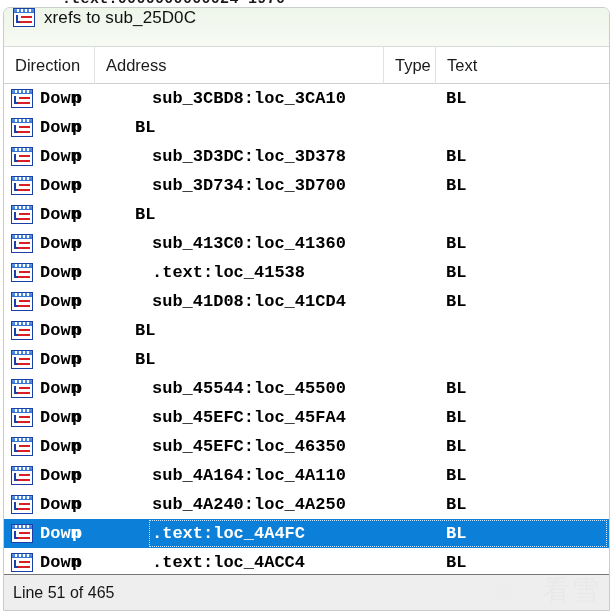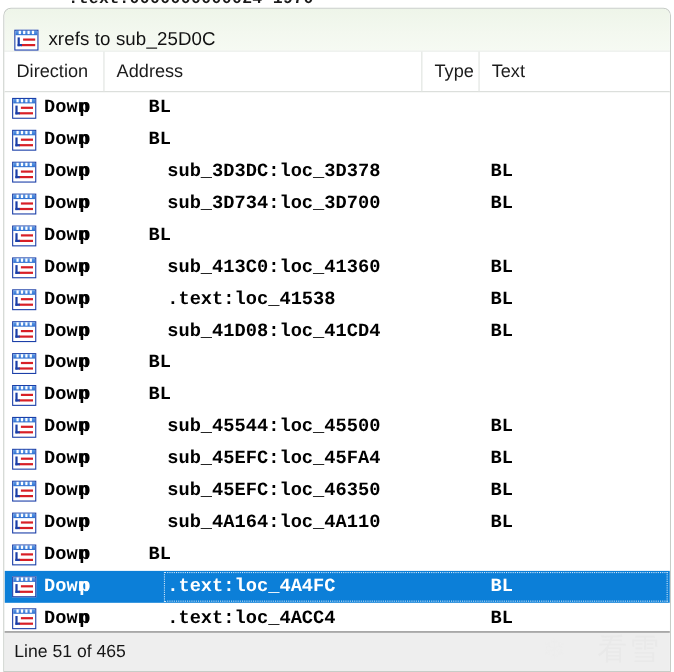--- a/index.html
+++ b/index.html
@@ -51,21 +51,21 @@
     flex-direction: column;
   }
 
   
   #titlebar {
     height: 39px;
     flex: 0 0 39px;
     background: linear-gradient(to bottom, #eef5e9 0%, #f3f8ef 55%, #f6faf3 100%);
     border-bottom: 1px solid #d6dcd6;
     display: flex;
-    align-items: flex-end;
+    align-items: flex-start;
     padding-left: 9px;
     box-sizing: border-box;
     border-radius: 6px 6px 0 0;
   }
   #titlebar .title-text {
     font-size: 17px;
     color: #111111;
     margin-left: 9px;
     letter-spacing: 0.1px;
     white-space: nowrap;
@@ -296,20 +296,21 @@
             <span class="tick" style="left:12px;"></span>
             <span class="tick" style="left:16px;"></span>
             <span class="bar" style="left:8px; top:8px; width:11px;"></span>
             <span class="bar" style="left:6px; top:13px; width:13px;"></span>
             <span class="arrow" style="left:3px; top:7px; width:2px; height:8px;"></span>
             <span class="arrow" style="left:3px; top:13px; width:4px; height:2px;"></span>
           </span>
           <span class="dirlabel">Down</span>
         </div>
         <div class="cell cell-type">p</div>
+        <div class="cell cell-addr">sub_3CBD8:loc_3CA10</div>
         <div class="cell cell-text">BL</div>
       </div>
       <div class="row">
         <div class="cell cell-dir">
           <span class="xref-icon">
             <span class="shadow"></span>
             <span class="frame"></span>
             <span class="cap"></span>
             <span class="tick" style="left:4px;"></span>
             <span class="tick" style="left:8px;"></span>
@@ -585,20 +586,21 @@
             <span class="tick" style="left:12px;"></span>
             <span class="tick" style="left:16px;"></span>
             <span class="bar" style="left:8px; top:8px; width:11px;"></span>
             <span class="bar" style="left:6px; top:13px; width:13px;"></span>
             <span class="arrow" style="left:3px; top:7px; width:2px; height:8px;"></span>
             <span class="arrow" style="left:3px; top:13px; width:4px; height:2px;"></span>
           </span>
           <span class="dirlabel">Down</span>
         </div>
         <div class="cell cell-type">p</div>
+        <div class="cell cell-addr">sub_4A240:loc_4A250</div>
         <div class="cell cell-text">BL</div>
       </div>
       <div class="row selected">
         <div class="cell cell-dir">
           <span class="xref-icon">
             <span class="shadow"></span>
             <span class="frame"></span>
             <span class="cap"></span>
             <span class="tick" style="left:4px;"></span>
             <span class="tick" style="left:8px;"></span>

